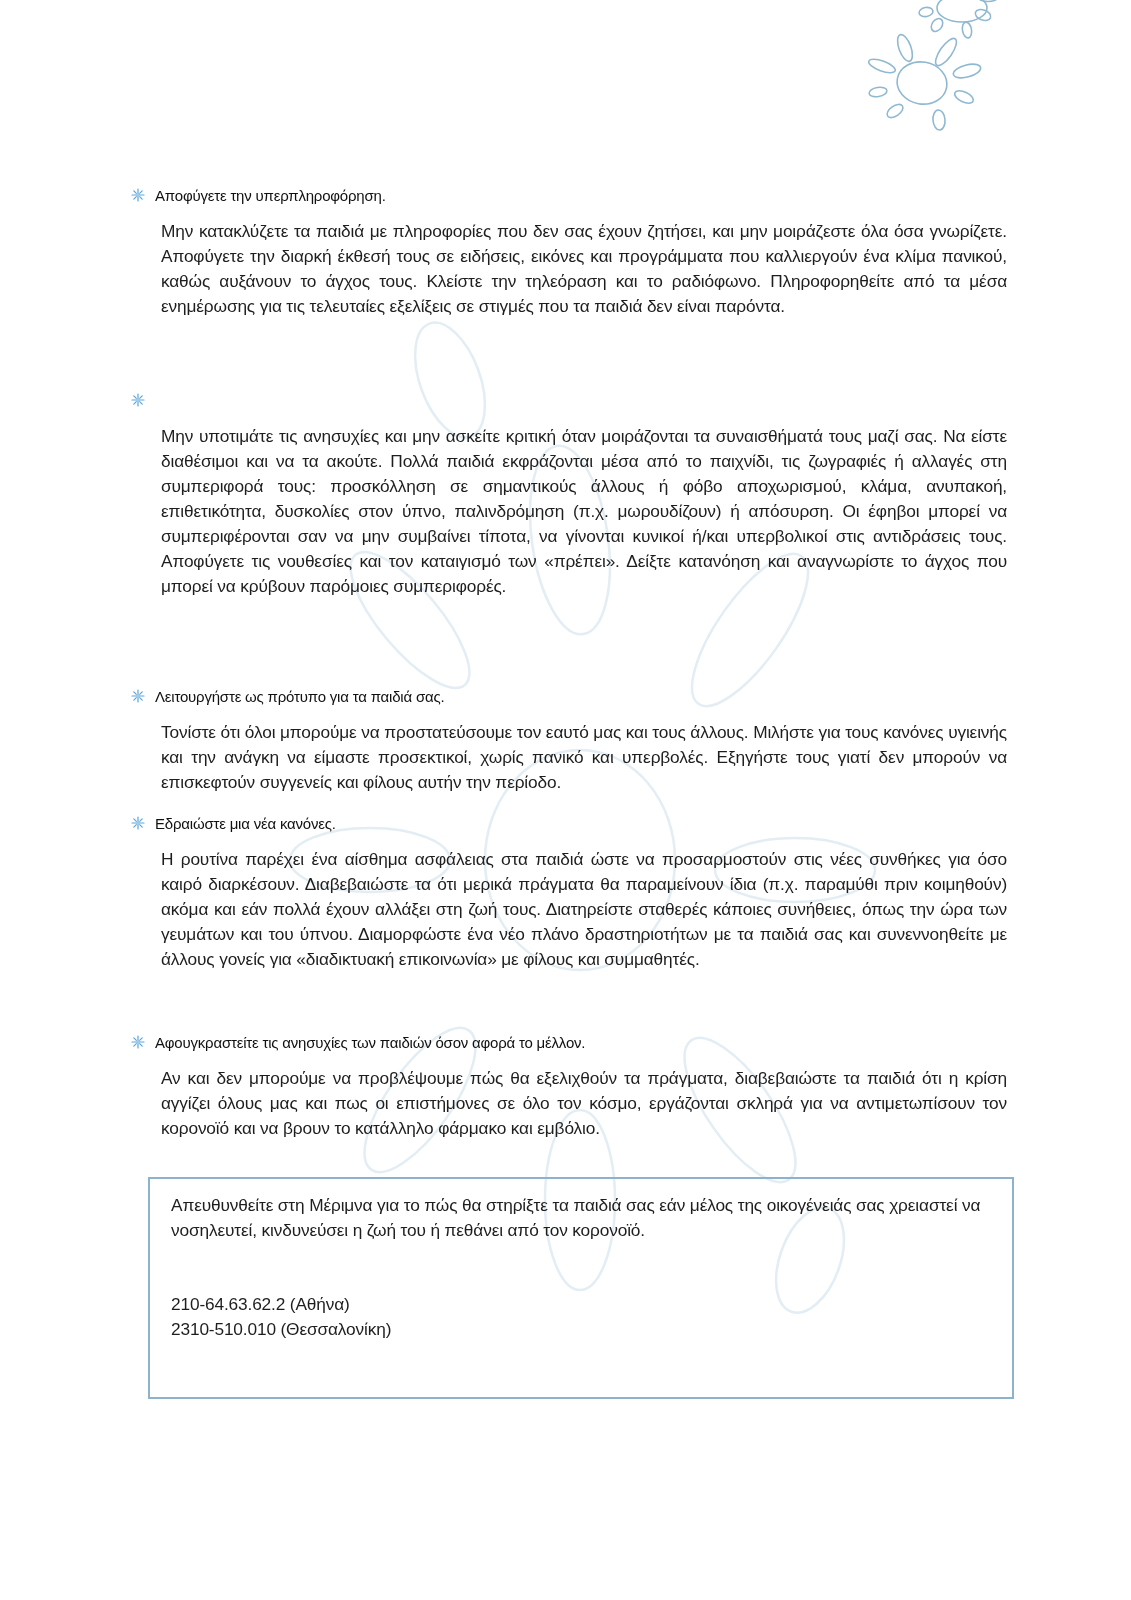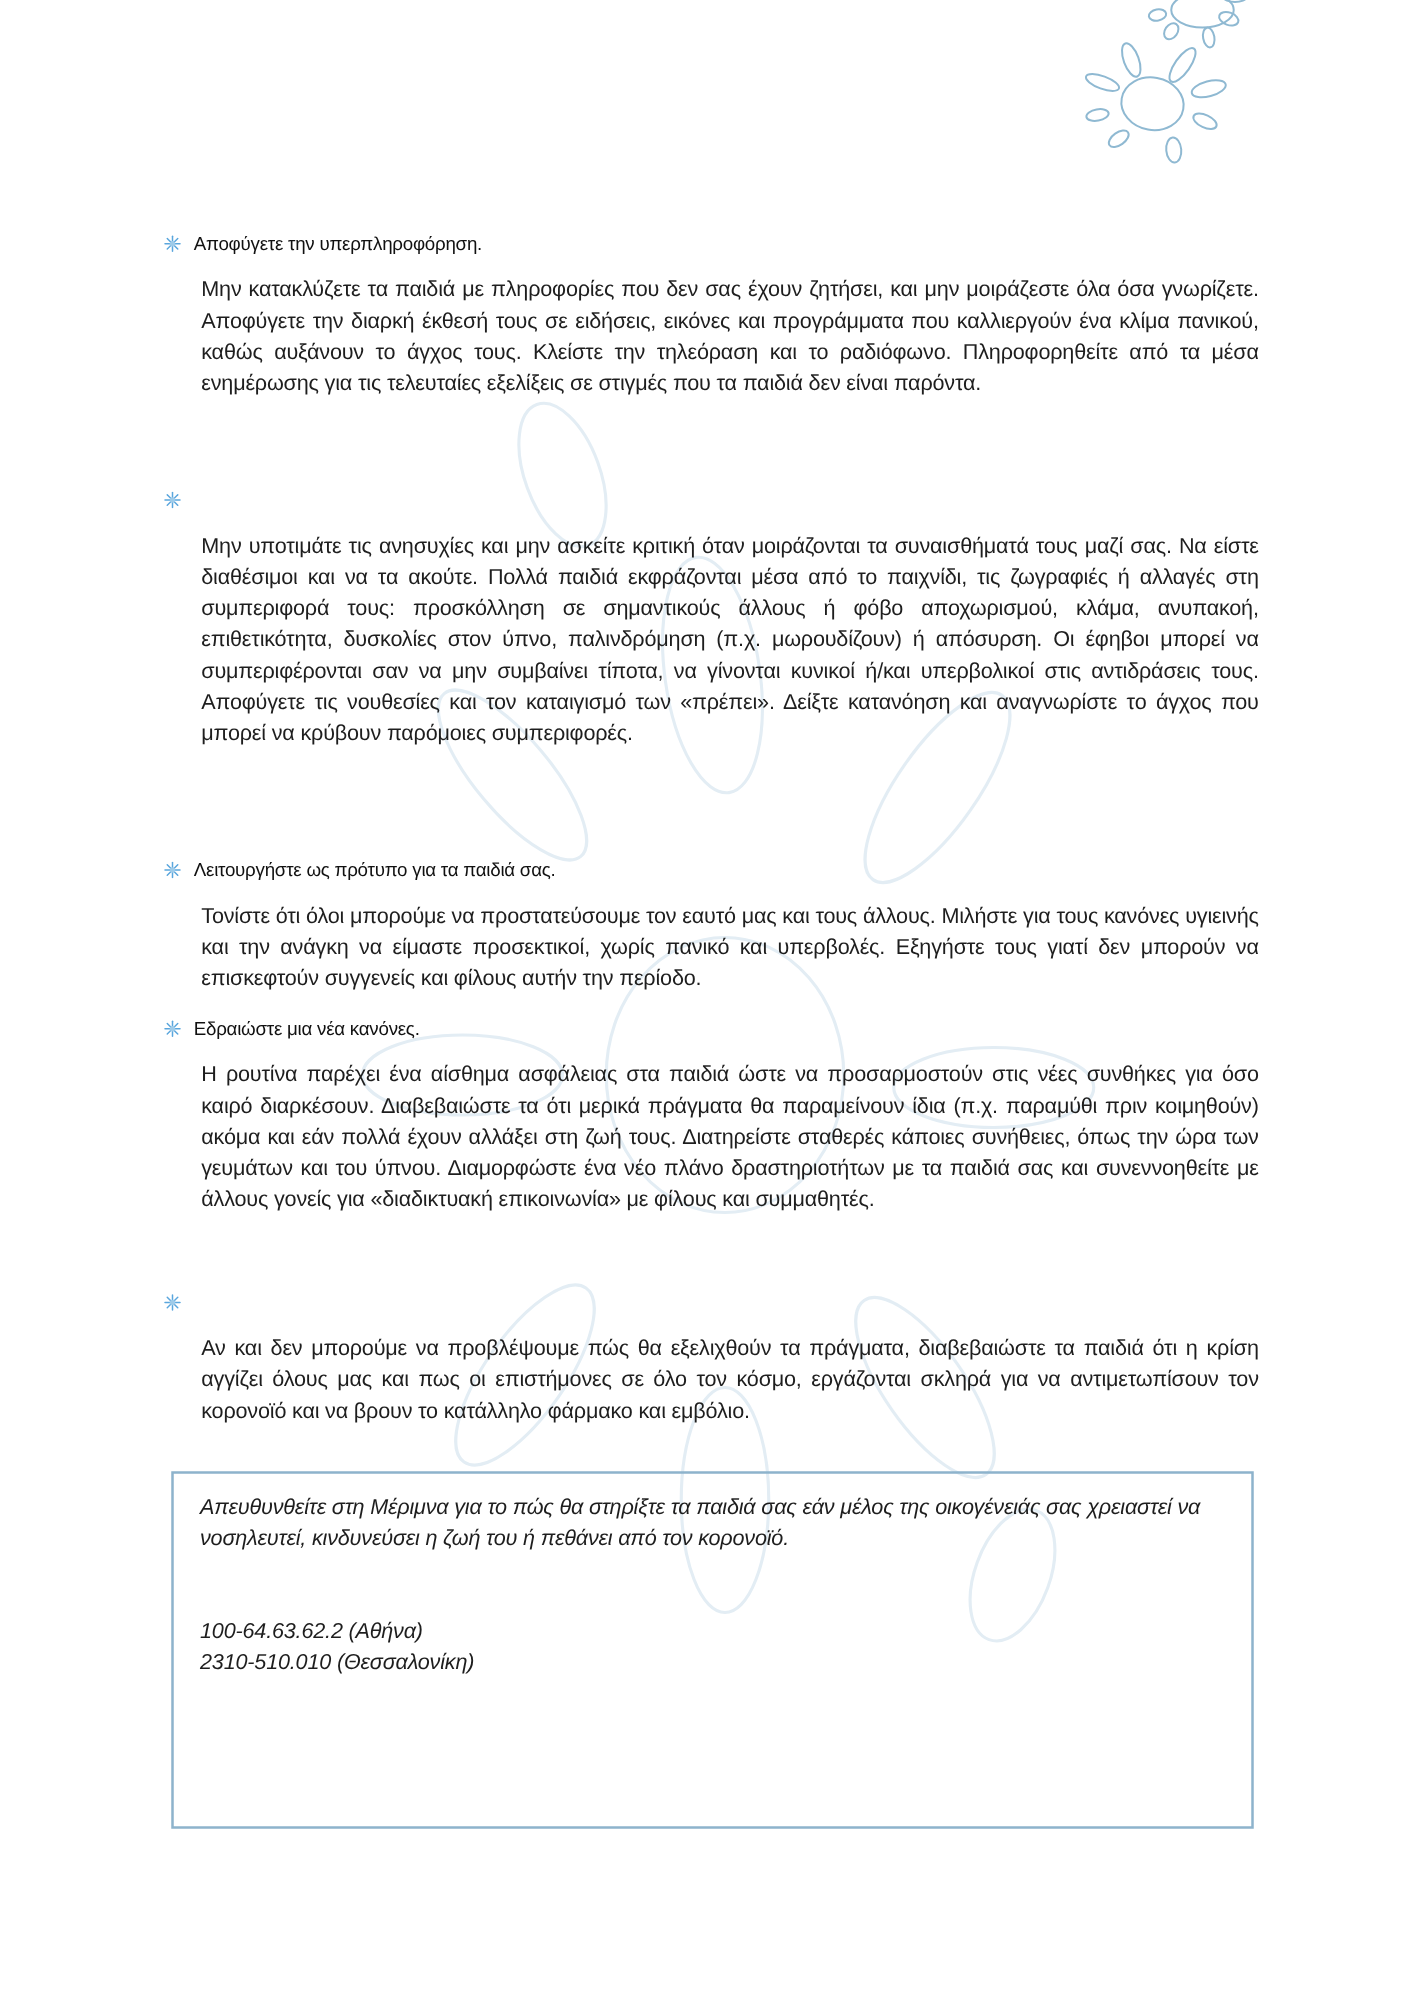--- a/index.html
+++ b/index.html
@@ -45,27 +45,26 @@
       width: 846px;
       font-size: 17.3px;
       line-height: 25px;
       text-align: justify;
       text-align-last: left;
       color: #1e1e1e;
       letter-spacing: -0.15px;
     }
     .info-box {
       position: absolute;
-      left: 137px;
+      left: 148px;
       top: 1177px;
       width: 866px;
-      height: 286px;
+      height: 222px;
       border: 2.5px solid #8db3cc;
       background: transparent;
-      font-style: italic;
     }
     .info-text {
       position: absolute;
       left: 21px;
       top: 14px;
       width: 820px;
       font-size: 17.3px;
       line-height: 25px;
       color: #1e1e1e;
       letter-spacing: -0.15px;
@@ -198,23 +197,24 @@
     <div class="section-heading">
       <svg class="bullet-icon" viewBox="0 0 14 14">
         <g stroke="#5aa6dd" stroke-width="1.2" stroke-linecap="round">
           <line x1="7" y1="1" x2="7" y2="13"></line>
             <line x1="1" y1="7" x2="13" y2="7"></line>
           <line x1="2.8" y1="2.8" x2="11.2" y2="11.2"></line>
             <line x1="11.2" y1="2.8" x2="2.8" y2="11.2"></line>
         </g>
           <circle cx="7" cy="7" r="2.2" fill="#9fcbe9"></circle>
       </svg>
+      <span>Αφουγκραστείτε τις ανησυχίες των παιδιών όσον αφορά το μέλλον.</span>
     </div>
     <p class="section-body">Αν και δεν μπορούμε να προβλέψουμε πώς θα εξελιχθούν τα πράγματα, διαβεβαιώστε τα παιδιά ότι η κρίση αγγίζει όλους μας και πως οι επιστήμονες σε όλο τον κόσμο, εργάζονται σκληρά για να αντιμετωπίσουν τον κορονοϊό και να βρουν το κατάλληλο φάρμακο και εμβόλιο.</p>
   </div>
 
   <div class="info-box">
     <p class="info-text">Απευθυνθείτε στη Μέριμνα για το πώς θα στηρίξτε τα παιδιά σας εάν μέλος της οικογένειάς σας χρειαστεί να νοσηλευτεί, κινδυνεύσει η ζωή του ή πεθάνει από τον κορονοϊό.</p>
-    <div class="info-phone" style="top:113px;">100-64.63.62.2 (Αθήνα)</div>
+    <div class="info-phone" style="top:113px;">210-64.63.62.2 (Αθήνα)</div>
     <div class="info-phone" style="top:138px;text-align:right;">2310-510.010 (Θεσσαλονίκη)</div>
   </div>
 
 </div>
 
 </body></html>

